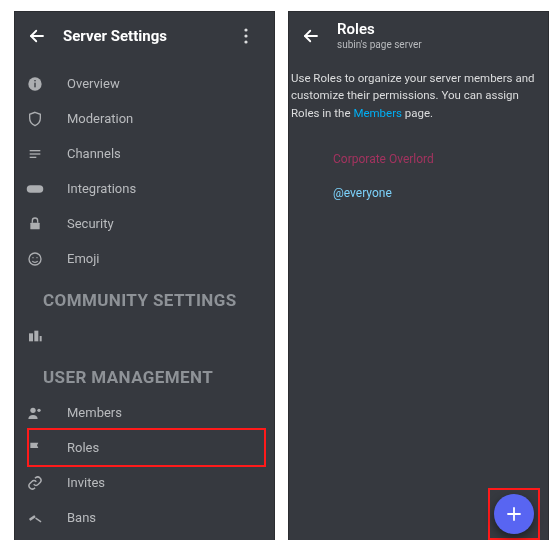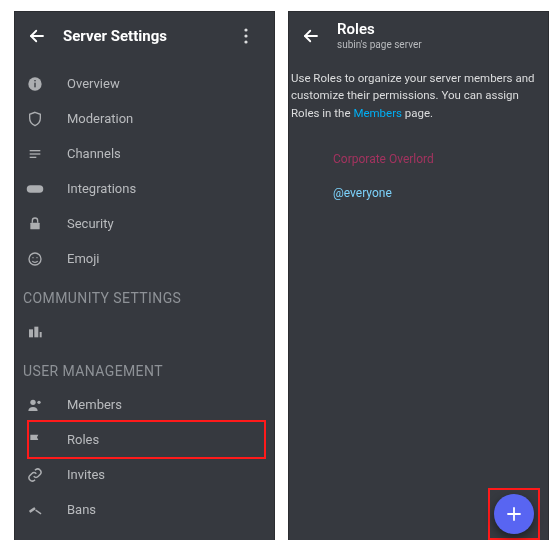--- a/index.html
+++ b/index.html
@@ -15,21 +15,21 @@
   .hdr .title2 .t{font-weight:600;font-size:15px;color:#fff;line-height:1.1;}
   .hdr .title2 .s{font-size:10px;color:#b9bbbe;line-height:1.2;margin-top:2px;}
   .hdr .spacer{flex:1;}
   .hdr .kebab{width:18px;text-align:center;color:#dcddde;cursor:pointer;}
   svg{display:block;}
   
   .menu{padding-top:6px;}
   .item{display:flex;align-items:center;height:35px;padding:0 10px;color:#b9bbbe;cursor:pointer;}
   .item .ico{width:20px;height:20px;display:flex;align-items:center;justify-content:center;color:#b9bbbe;opacity:.9;}
   .item .lbl{margin-left:22px;font-size:13px;}
-  .section{padding:14px 8px 8px;color:#8e9297;font-size:14px;font-weight:400;letter-spacing:.4px;text-transform:uppercase;}
+  .section{padding:14px 28px 8px;color:#8e9297;font-size:17px;font-weight:700;letter-spacing:.4px;text-transform:uppercase;}
   .highlight{border:2px solid #ff1a1a;box-sizing:border-box;}
   .roles-row{position:relative;}
   .roles-row .highlight{position:absolute;left:12px;right:8px;top:-2px;bottom:-2px;pointer-events:none;}
   
   .desc{padding:10px 2px 16px;color:#dcddde;font-size:11.5px;line-height:1.5;}
   .desc .link{color:#00aff4;}
   .rolelist{padding:4px 0;}
   .rrow{display:flex;align-items:center;height:34px;padding:0 44px;cursor:pointer;font-size:12px;}
   .rname1{color:#a3335f;}
   .rname2{color:#7dd3fc;}

